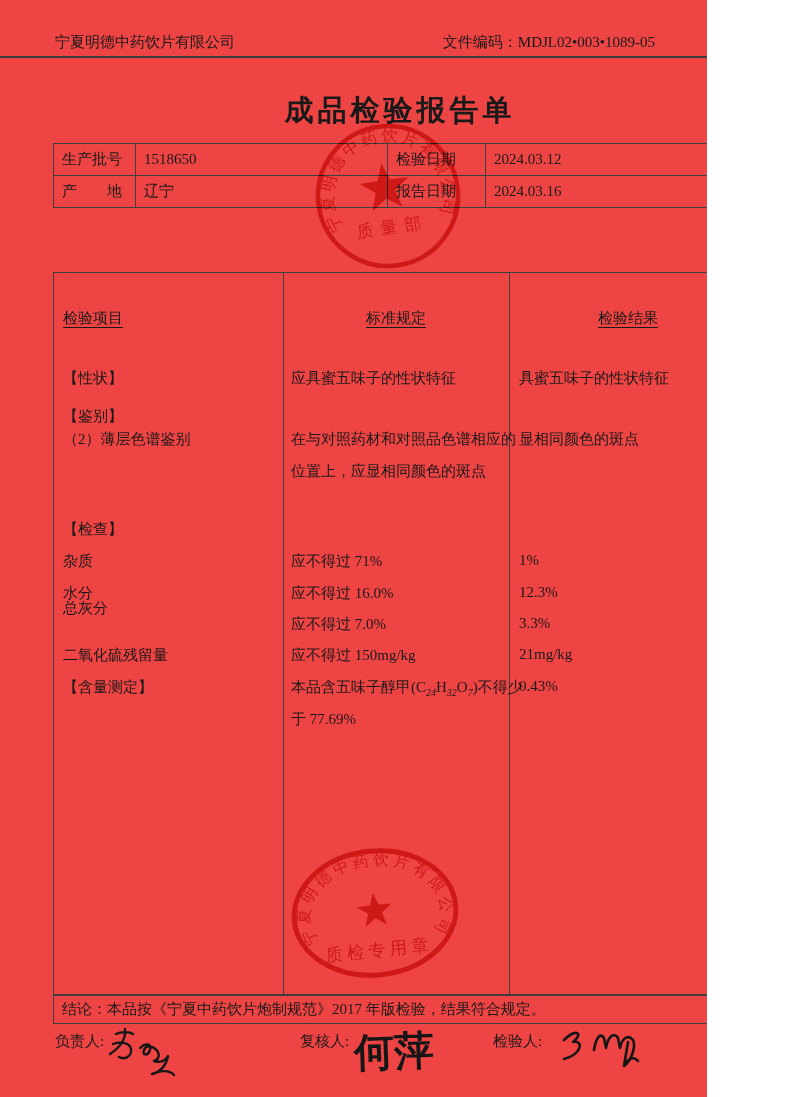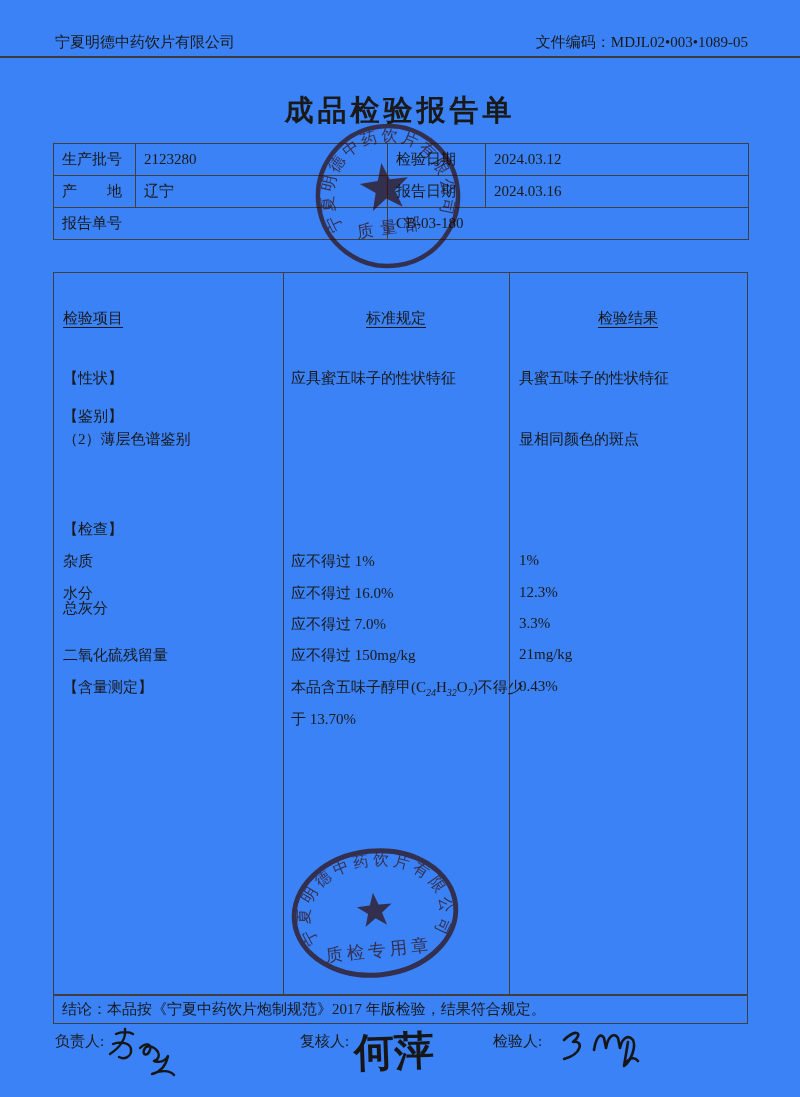--- a/index.html
+++ b/index.html
@@ -1,17 +1,17 @@
 <!DOCTYPE html>
 <html><head>
 <meta charset="utf-8">
 <style>
   html,body{margin:0;padding:0;background:#ffffff;}
-  .page{position:relative;width:800px;height:1097px;background:#3b82f6;overflow:hidden;
-        font-family:"Liberation Serif","DejaVu Serif",serif;color:#191919;}
+  .page{position:relative;width:666px;height:1097px;background:#ef4444;overflow:hidden;
+        font-family:"Liberation Serif","DejaVu Serif",serif;color:#191919;padding-left:41px;}
   .abs{position:absolute;}
   .hdr-company{left:55px;top:33px;font-size:15px;white-space:nowrap;}
   .hdr-code{right:52px;top:33px;font-size:15px;white-space:nowrap;text-align:center;}
   .hdr-rule{left:0;top:56px;width:800px;height:2px;background:#3b3b3b;}
   .title{left:0;top:91px;width:800px;text-align:center;font-size:29px;font-weight:bold;letter-spacing:4px;}
 
   table.info{position:absolute;left:53px;top:143px;width:695px;border-collapse:collapse;table-layout:fixed;}
   table.info td{border:1px solid #3f3f3f;height:31px;font-size:15px;padding:0 4px 0 8px;vertical-align:middle;white-space:nowrap;overflow:hidden;}
 
   .main-table{left:53px;top:272px;width:695px;height:723px;border:1px solid #3f3f3f;box-sizing:border-box;}
@@ -45,75 +45,73 @@
   <table class="info">
     <colgroup>
         <col style="width:82px">
         <col style="width:252px">
         <col style="width:98px">
         <col style="width:263px">
       </colgroup>
     <tbody>
     <tr>
       <td>生产批号</td>
-      <td>2123280</td>
+      <td>1518650</td>
       <td>检验日期</td>
       <td>2024.03.12</td>
     </tr>
     <tr>
       <td>产　　地</td>
       <td>辽宁</td>
       <td>报告日期</td>
       <td>2024.03.16</td>
-    </tr>
-    <tr>
-      <td colspan="2">报告单号</td>
-      <td colspan="2">CB-03-180</td>
     </tr>
   </tbody>
     </table>
 
   <div class="abs main-table">
     <div class="vline" style="left:229px"></div>
     <div class="vline" style="left:455px"></div>
 
     <div class="mt-text uline" style="left:9px;top:8px">检验项目</div>
     <div class="mt-text uline center" style="left:229px;top:8px;width:226px">标准规定</div>
     <div class="mt-text uline center" style="left:455px;top:8px;width:238px">检验结果</div>
 
     <div class="mt-text" style="left:9px;top:68px">【性状】</div>
     <div class="mt-text" style="left:237px;top:68px">应具蜜五味子的性状特征</div>
     <div class="mt-text" style="left:465px;top:68px">具蜜五味子的性状特征</div>
 
     <div class="mt-text" style="left:9px;top:106px">【鉴别】</div>
 
     <div class="mt-text" style="left:9px;top:129px">（2）薄层色谱鉴别</div>
+    <div class="mt-text" style="left:237px;top:129px">在与对照药材和对照品色谱相应的</div>
+    <div class="mt-text" style="left:237px;top:161px">位置上，应显相同颜色的斑点</div>
     <div class="mt-text" style="left:465px;top:129px">显相同颜色的斑点</div>
 
     <div class="mt-text" style="left:9px;top:219px">【检查】</div>
 
     <div class="mt-text" style="left:9px;top:251px">杂质</div>
-    <div class="mt-text" style="left:237px;top:251px">应不得过 1%</div>
+    <div class="mt-text" style="left:237px;top:251px">应不得过 71%</div>
     <div class="mt-text" style="left:465px;top:251px">1%</div>
 
     <div class="mt-text" style="left:9px;top:283px">水分</div>
     <div class="mt-text" style="left:237px;top:283px">应不得过 16.0%</div>
     <div class="mt-text" style="left:465px;top:283px">12.3%</div>
 
     <div class="mt-text" style="left:9px;top:298px">总灰分</div>
     <div class="mt-text" style="left:237px;top:314px">应不得过 7.0%</div>
     <div class="mt-text" style="left:465px;top:314px">3.3%</div>
 
     <div class="mt-text" style="left:9px;top:345px">二氧化硫残留量</div>
     <div class="mt-text" style="left:237px;top:345px">应不得过 150mg/kg</div>
     <div class="mt-text" style="left:465px;top:345px">21mg/kg</div>
 
     <div class="mt-text" style="left:9px;top:377px">【含量测定】</div>
     <div class="mt-text" style="left:237px;top:377px"><span>本品含五味子醇甲(C</span><sub class="fm">24</sub><span>H</span><sub class="fm">32</sub><span>O</span><sub class="fm">7</sub><span>)不得少</span></div>
-    <div class="mt-text" style="left:237px;top:409px">于 13.70%</div>
+    <div class="mt-text" style="left:237px;top:409px">于 77.69%</div>
     <div class="mt-text" style="left:465px;top:377px">0.43%</div>
   </div>
 
   <div class="abs concl-box">结论：本品按《宁夏中药饮片炮制规范》2017 年版检验，结果符合规定。</div>
 
   <div class="abs sig-label" style="left:55px">负责人:</div>
   <div class="abs sig-label" style="left:300px">复核人:</div>
   <div class="abs sig-label" style="left:493px">检验人:</div>
 
   <svg class="sig-svg" style="left:102px;top:1026px" width="84" height="58" viewBox="0 0 84 58">

